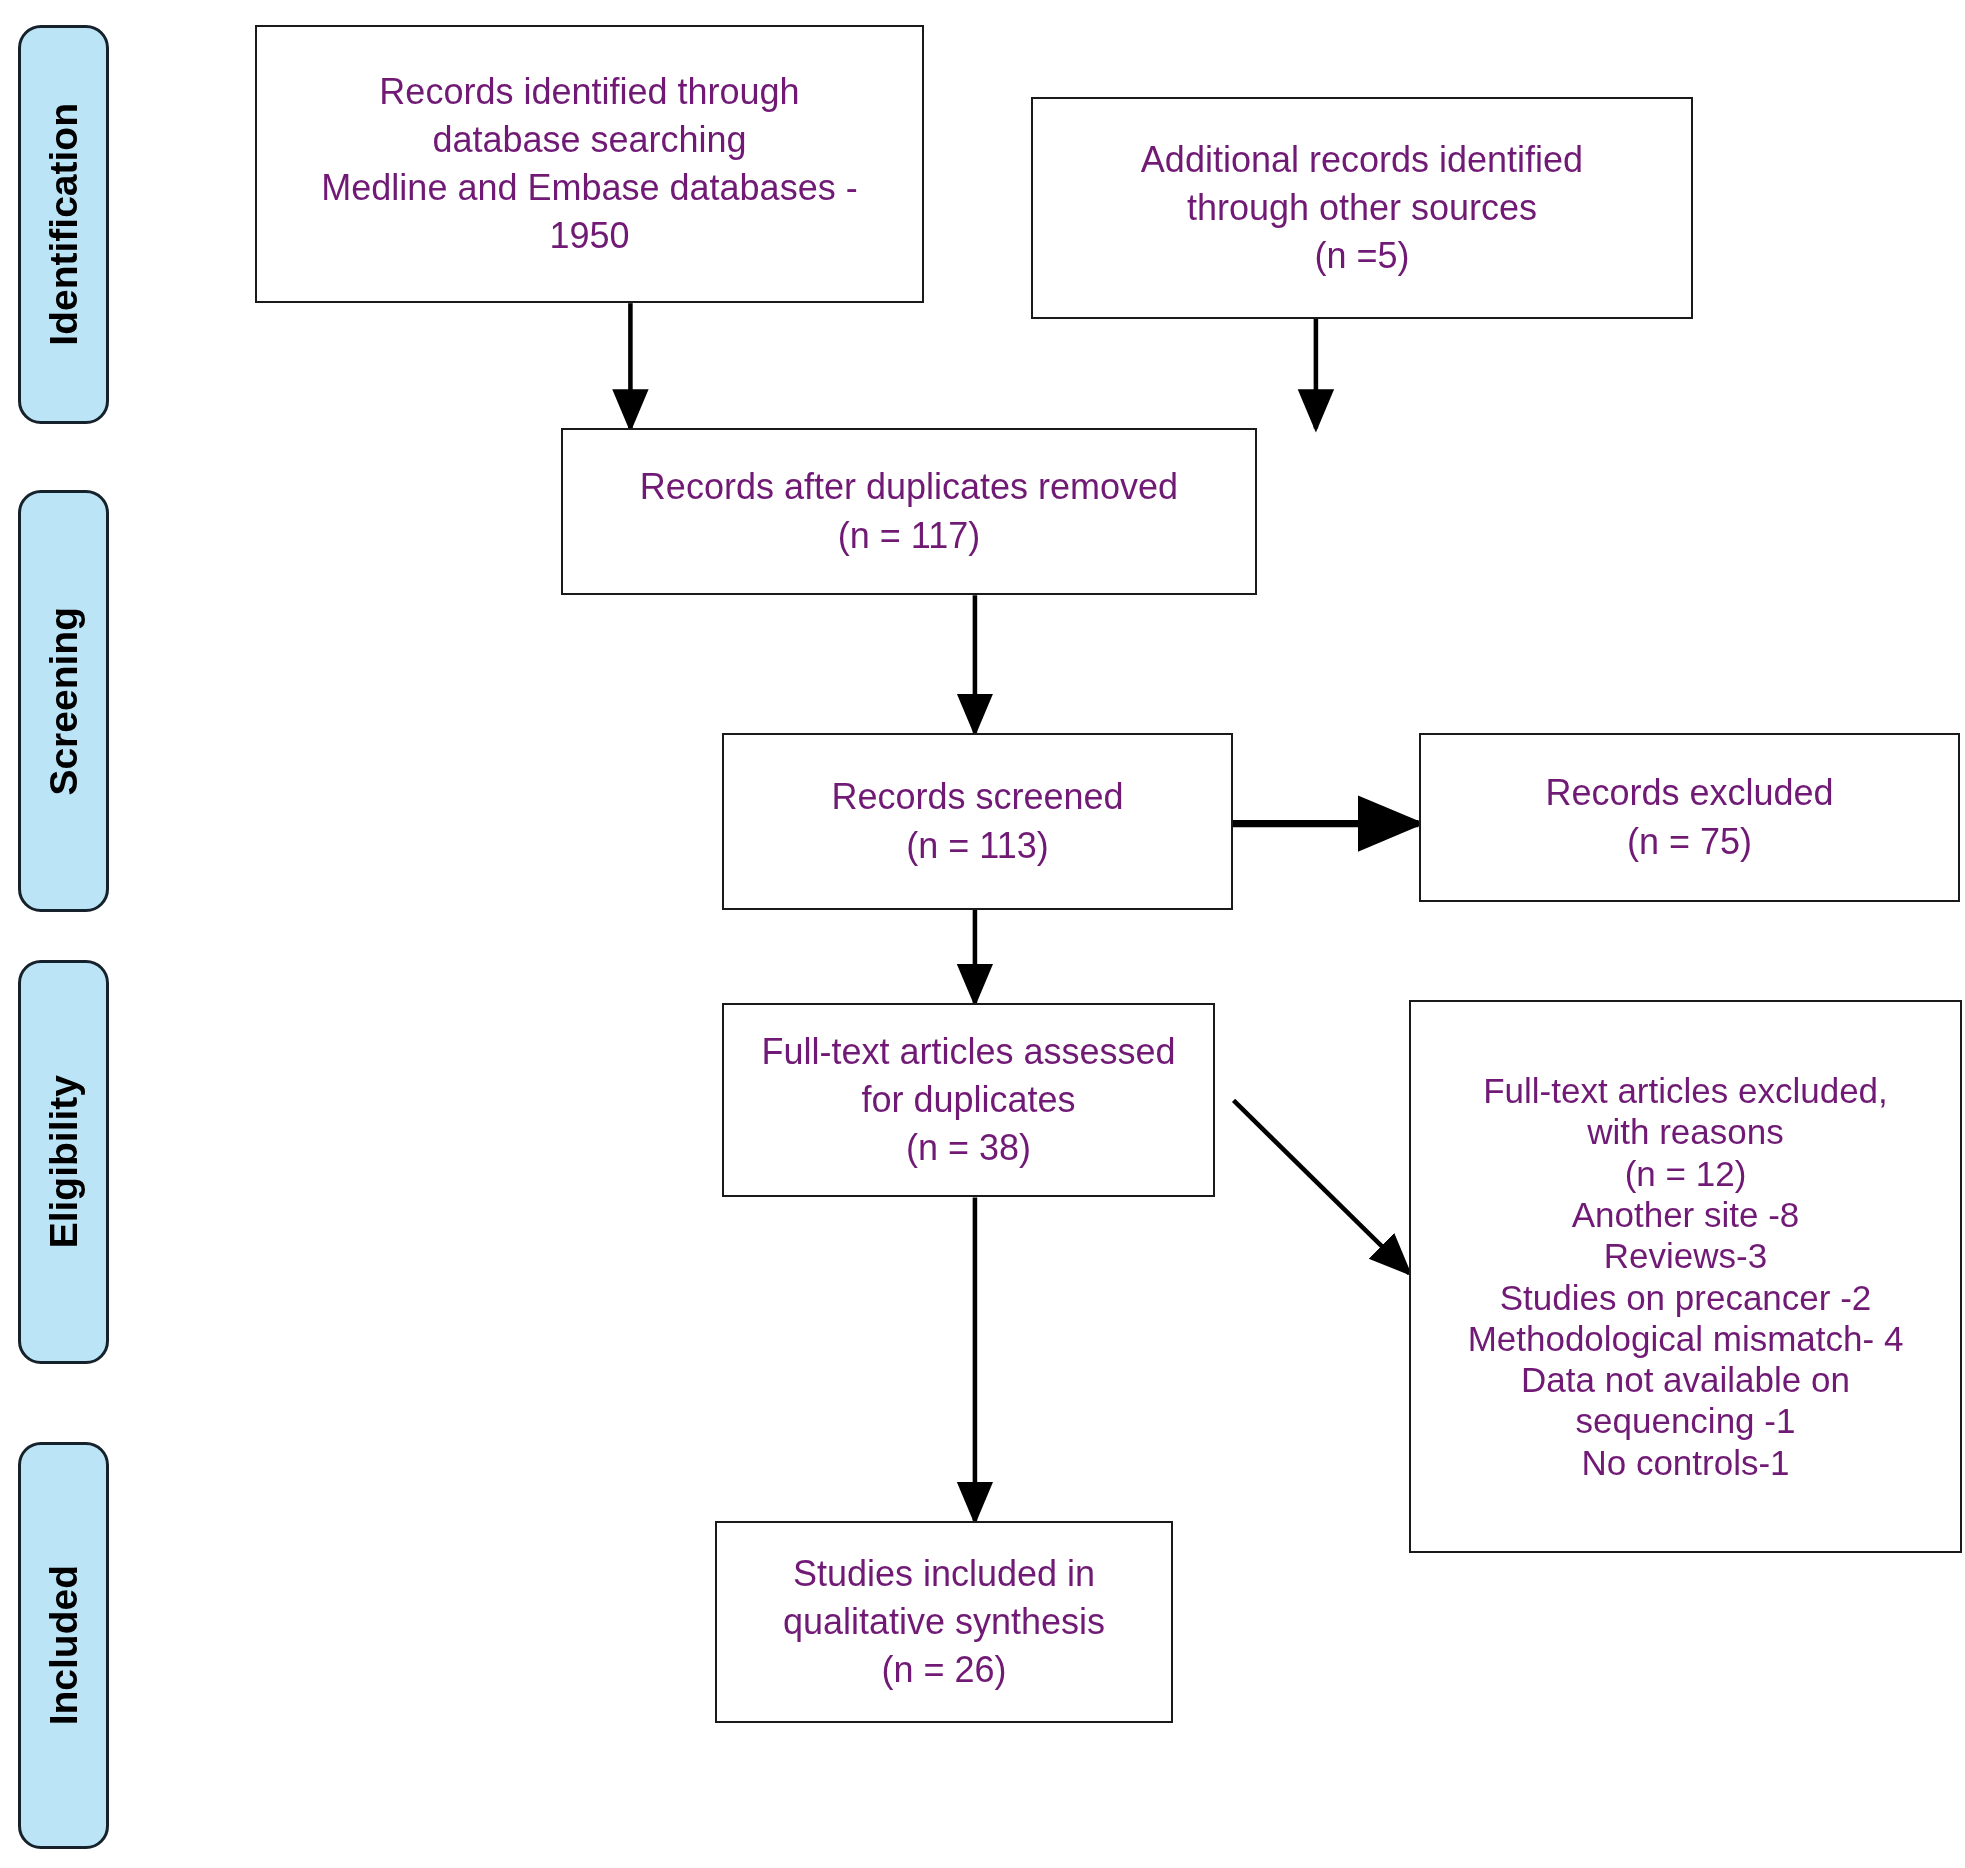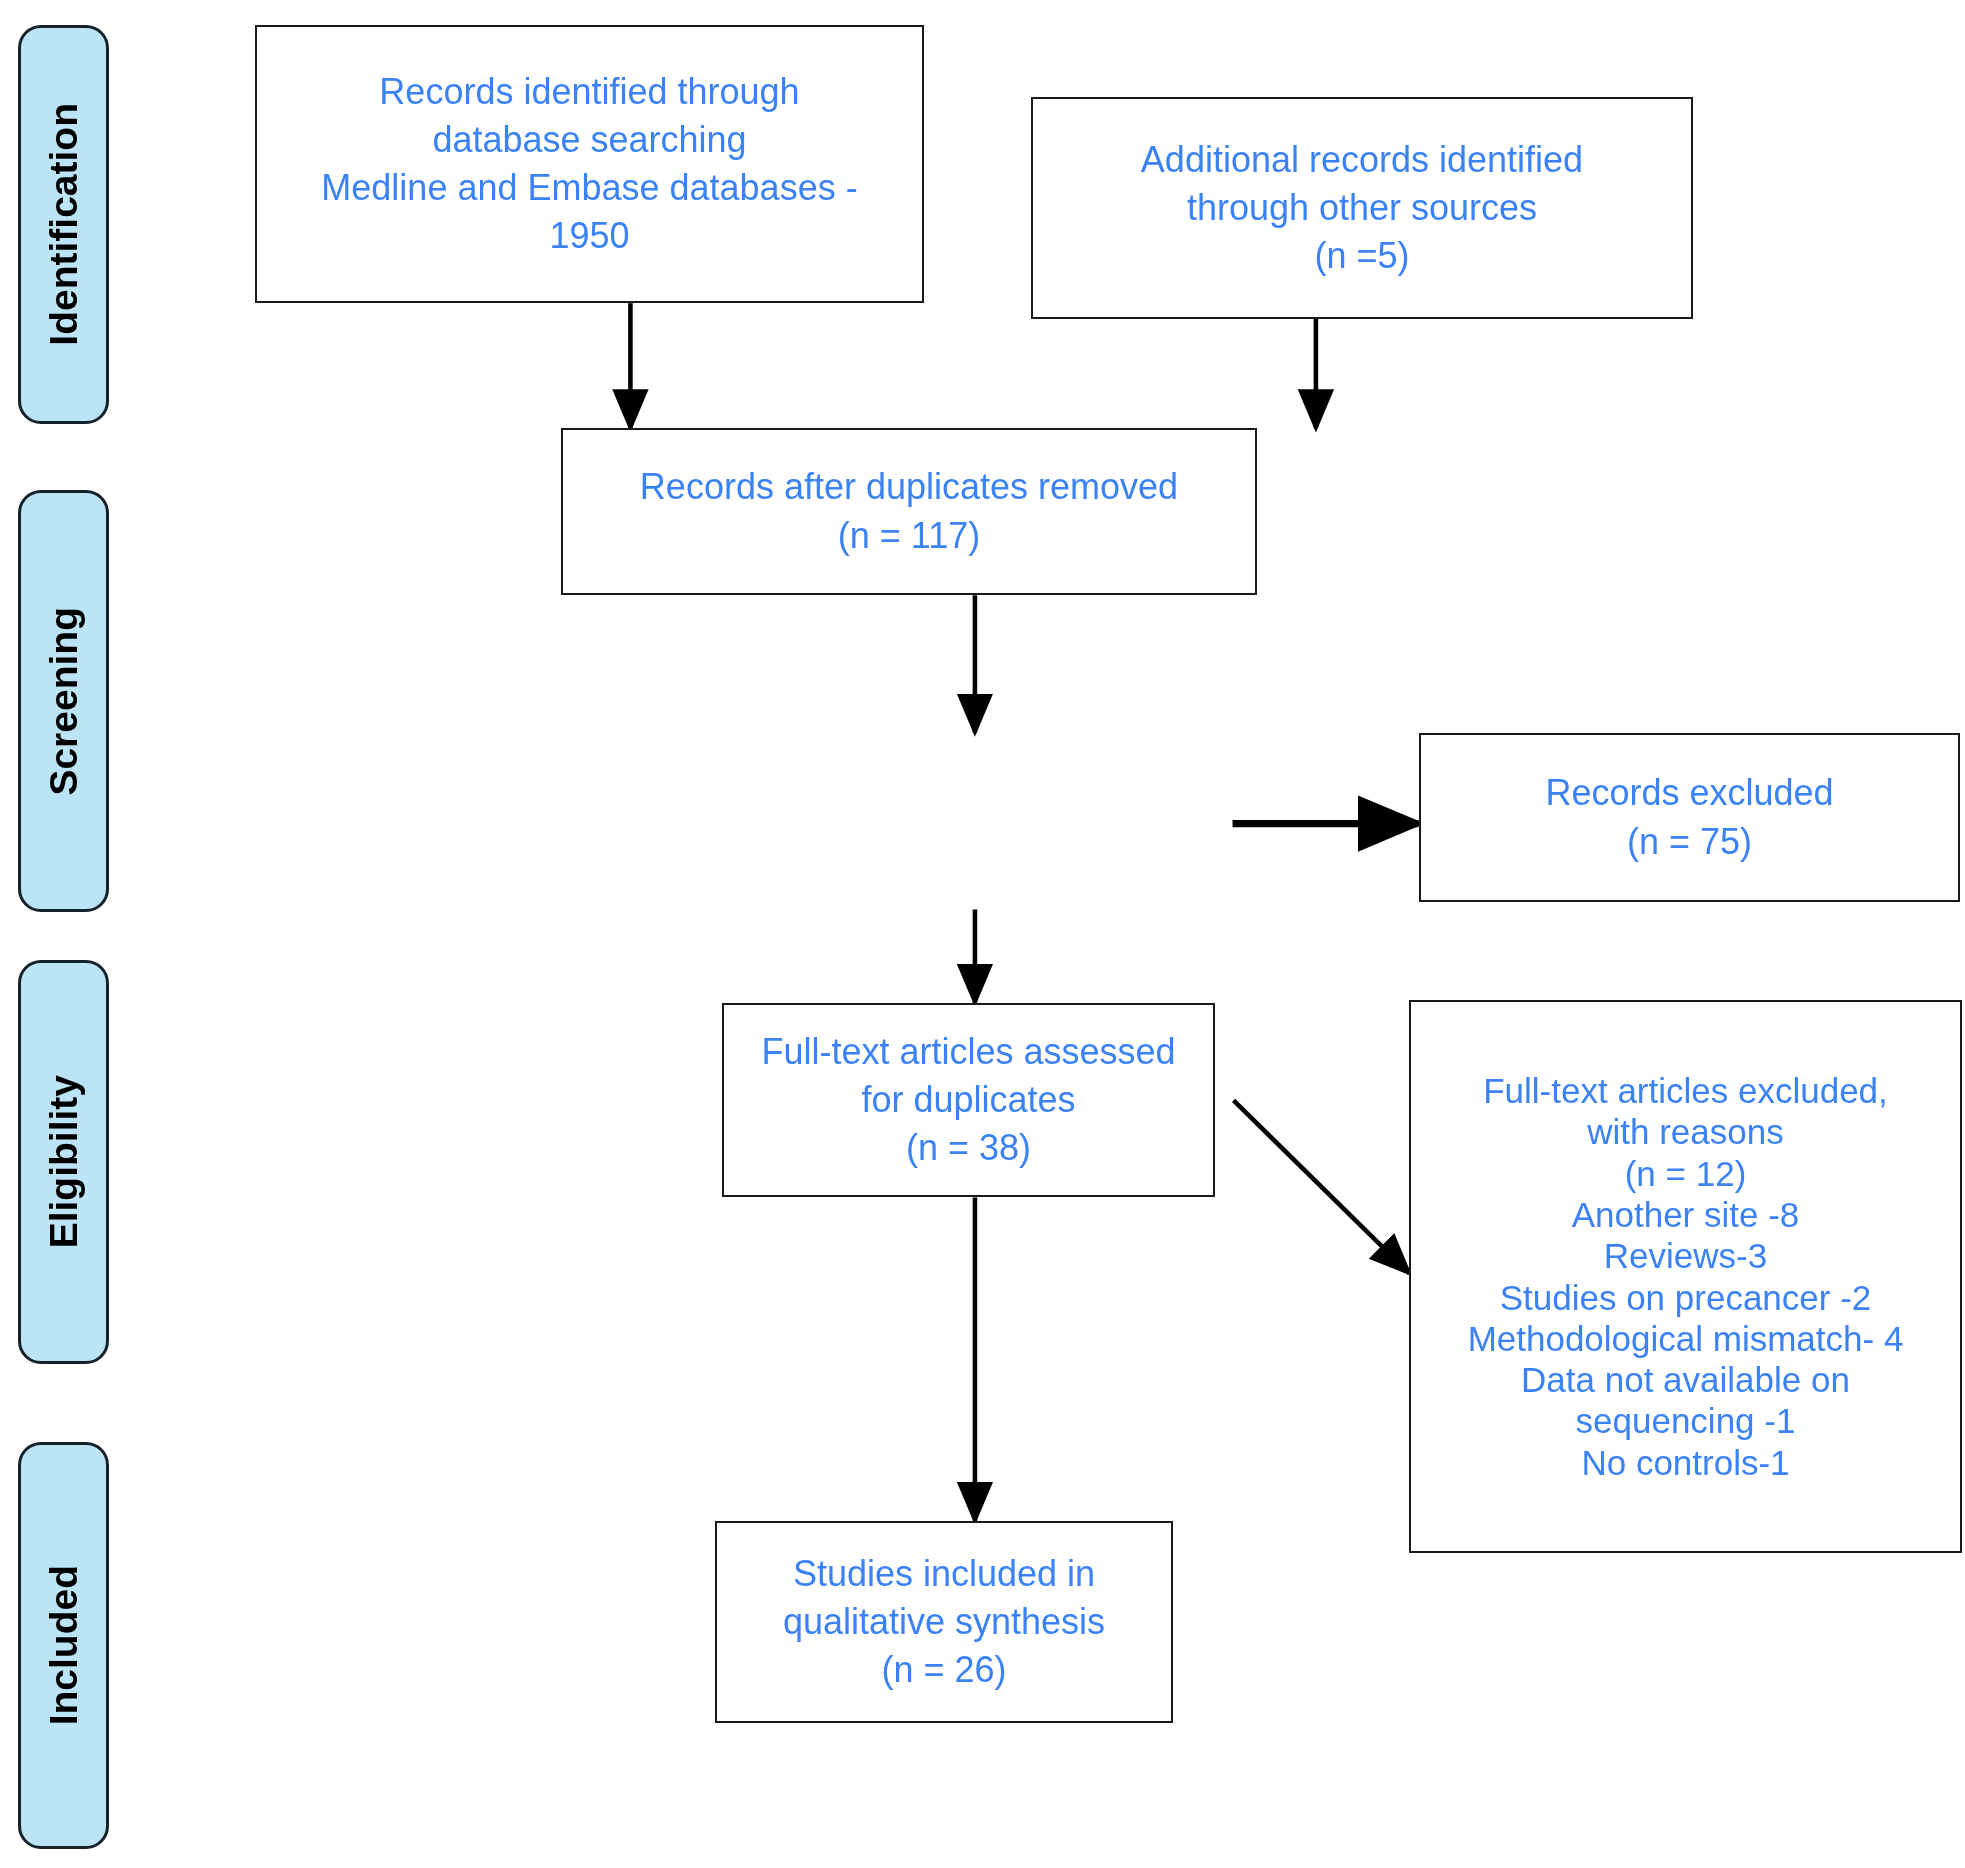--- a/index.html
+++ b/index.html
@@ -49,21 +49,21 @@
     display: flex;
     flex-direction: column;
     align-items: center;
     justify-content: center;
     text-align: center;
     padding: 5px 13px;
   }
   .flow-box .line {
     font-size: 36px;
     line-height: 1.34;
-    color: #3b82f6;
+    color: #701a75;
     white-space: nowrap;
   }
   .flow-box.tight .line {
     line-height: 1.18;
     font-size: 35px;
   }
 
   
   #connectors {
     position: absolute;
@@ -128,20 +128,24 @@
     <div class="line">Additional records identified</div>
     <div class="line">through other sources</div>
     <div class="line">(n =5)</div>
   </div>
 
   <div class="flow-box" style="left:561px; top:428px; width:696px; height:167px;">
     <div class="line">Records after duplicates removed</div>
     <div class="line">(n = 117)</div>
   </div>
 
+  <div class="flow-box" style="left:722px; top:733px; width:511px; height:177px;">
+    <div class="line">Records screened</div>
+    <div class="line">(n = 113)</div>
+  </div>
 
   <div class="flow-box" style="left:1419px; top:733px; width:541px; height:169px;">
     <div class="line">Records excluded</div>
     <div class="line">(n = 75)</div>
   </div>
 
   <div class="flow-box" style="left:722px; top:1003px; width:493px; height:194px;">
     <div class="line">Full-text articles assessed</div>
     <div class="line">for duplicates</div>
     <div class="line">(n = 38)</div>

